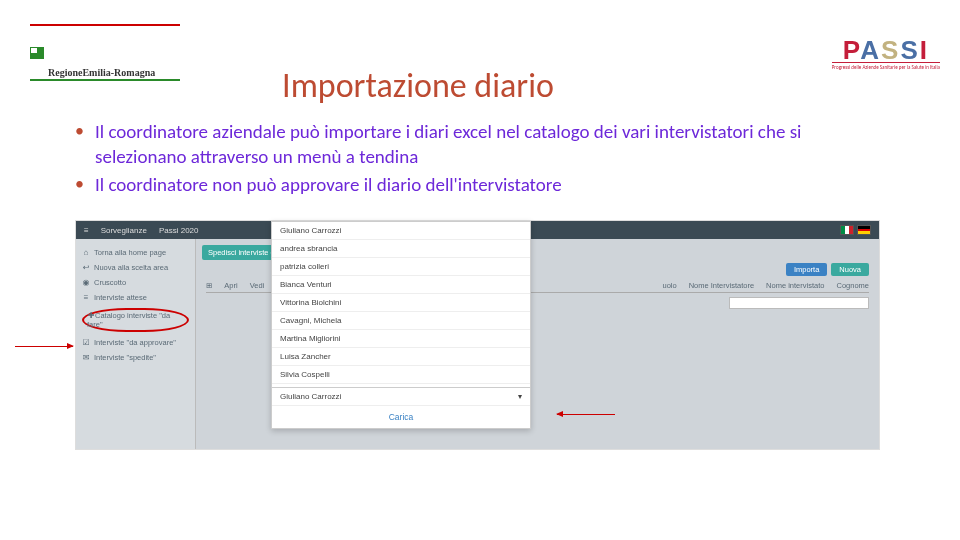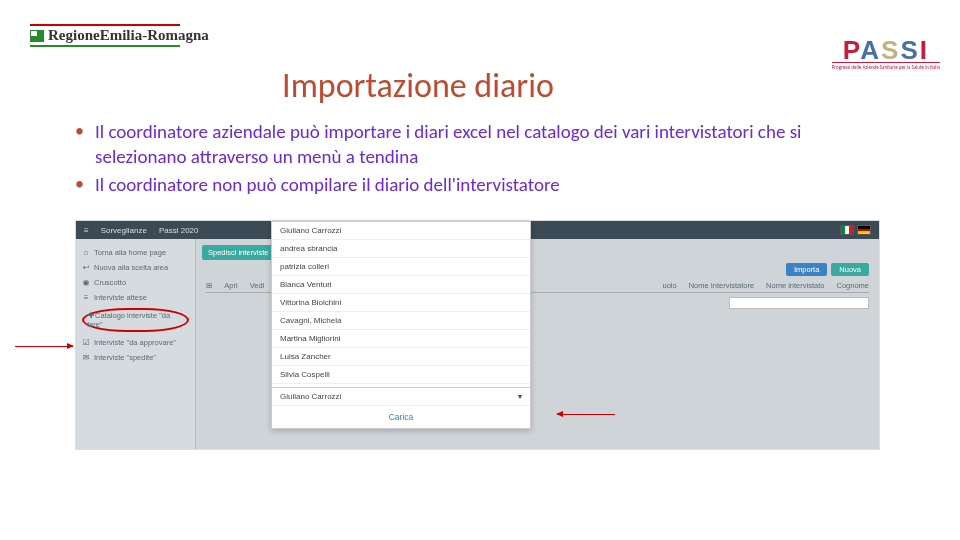--- a/index.html
+++ b/index.html
@@ -2,21 +2,21 @@
 <html><head>
 <meta charset="utf-8">
 <style>
   * { box-sizing: border-box; margin: 0; padding: 0; }
   body { width: 960px; height: 540px; font-family: Calibri, Arial, sans-serif; background: #fff; position: relative; overflow: hidden; }
   .logo-rer { position: absolute; top: 24px; left: 30px; }
   .logo-rer .bar-top { width: 150px; height: 2px; background: #c00; margin-bottom: 1px; }
   .logo-rer .bar-mid { display: flex; align-items: center; }
   .logo-rer .sq { width: 14px; height: 12px; background: #2a8a2a; margin-right: 4px; position: relative; }
   .logo-rer .sq::after { content:""; position:absolute; width:6px; height:5px; background:#fff; top:1px; left:1px; }
-  .logo-rer .txt { font-size: 15px; font-weight: bold; color: #333; font-family: Georgia, serif; }
+  .logo-rer .txt { font-size: 10px; font-weight: bold; color: #333; font-family: Georgia, serif; margin-top: 40px; }
   .logo-rer .bar-bot { width: 150px; height: 2px; background: #2a8a2a; margin-top: 1px; }
   .logo-passi { position: absolute; top: 15px; right: 20px; text-align: center; }
   .logo-passi .main { font-size: 26px; font-weight: 900; letter-spacing: 2px; font-family: Arial Black, Arial; margin-top: 20px; }
   .logo-passi .main .p1 { color: #c41e3a; }
   .logo-passi .main .a1 { color: #4a6fa5; }
   .logo-passi .main .s1 { color: #c2b280; }
   .logo-passi .main .s2 { color: #4a6fa5; }
   .logo-passi .main .i1 { color: #c41e3a; }
   .logo-passi .sub { font-size: 5px; color: #c41e3a; margin-top: -4px; border-top: 1px solid #c41e3a; padding-top:1px;}
   .title { position: absolute; top: 65px; left: 0; width: 836px; text-align: center; font-size: 34px; color: #bd4b32; font-weight: 400; }
@@ -69,21 +69,21 @@
 
 <div class="logo-passi">
   <div class="main"><span class="p1">P</span><span class="a1">A</span><span class="s1">S</span><span class="s2">S</span><span class="i1">I</span></div>
   <div class="sub">Progressi delle Aziende Sanitarie per la Salute in Italia</div>
 </div>
 
 <h1 class="title">Importazione diario</h1>
 
 <ul class="bullets">
   <li>Il coordinatore aziendale può importare i diari excel nel catalogo dei vari intervistatori che si selezionano attraverso un menù a tendina</li>
-  <li>Il coordinatore non può compilare il diario dell'intervistatore</li>
+  <li>Il coordinatore non può approvare il diario dell'intervistatore</li>
 </ul>
 
 <div class="screenshot">
   <div class="ss-topbar">
     <div class="left">
       <span>≡</span>
       <span>Sorveglianze</span>
       <span>Passi 2020</span>
     </div>
     <div class="flags">

